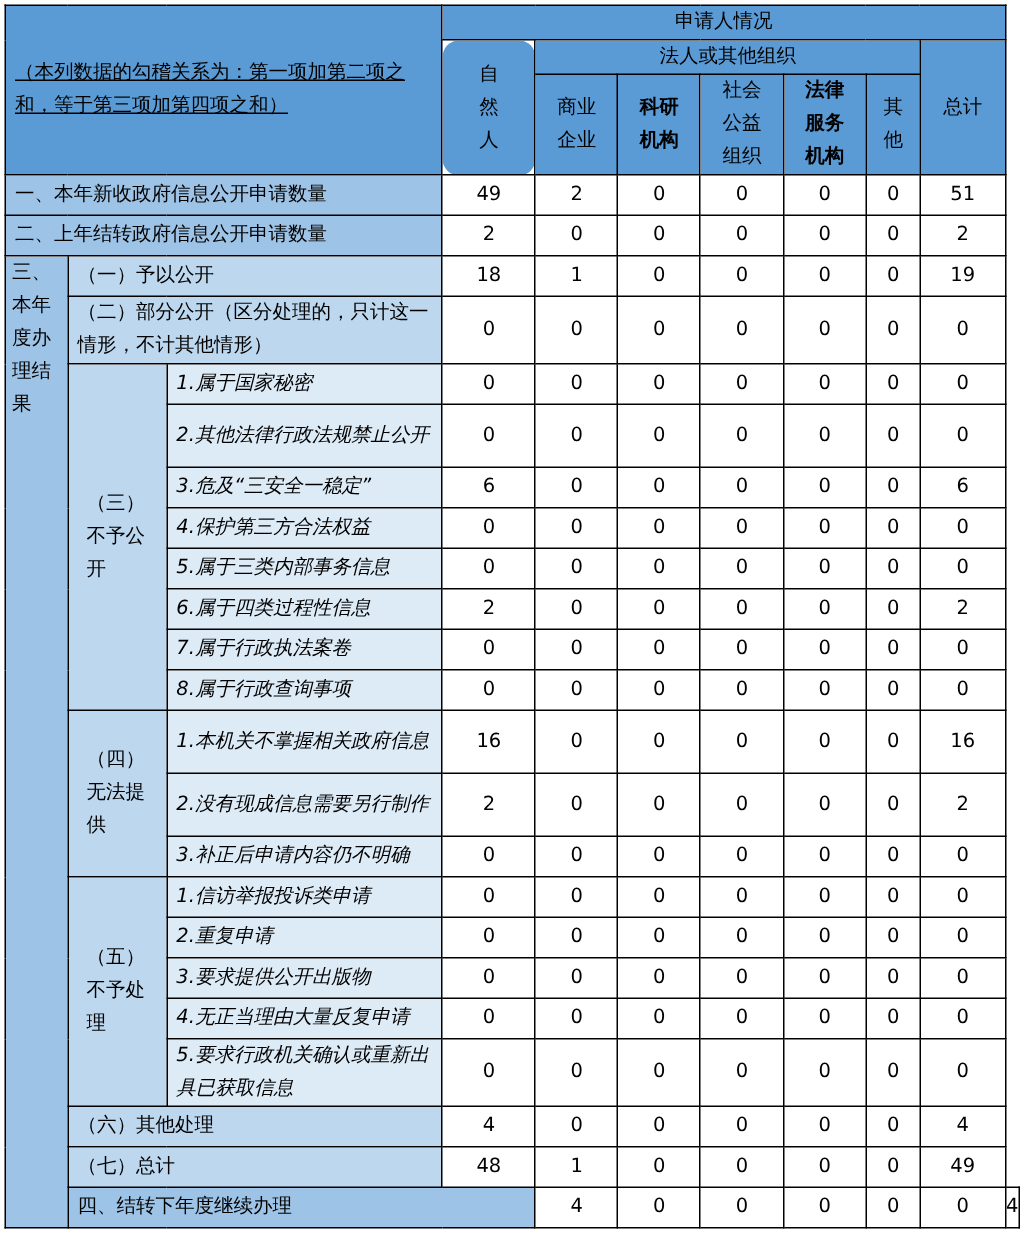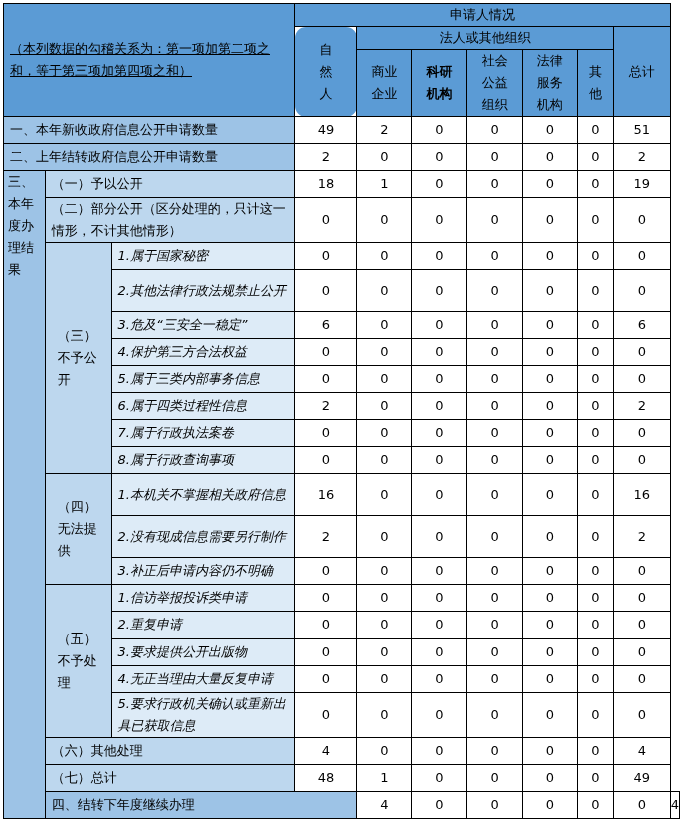--- a/index.html
+++ b/index.html
@@ -55,22 +55,22 @@
 
     <tr style="height:22px">
       <td class="hdr" rowspan="2" style="line-height:22px;padding:0 24px;border-radius:11px;">自然人</td>
       <td class="hdr" colspan="5">法人或其他组织</td>
       <td class="hdr" rowspan="2">总计</td>
     </tr>
 
     <tr style="height:64px">
       <td class="hdr" style="padding:0 12px;">商业企业</td>
       <td class="hdr" style="padding:0 12px;font-weight:bold;">科研机构</td>
-      <td class="hdr" style="padding:0 14px;text-align:right;">社会公益组织</td>
-      <td class="hdr" style="padding:0 14px;">法律服务机构</td>
+      <td class="hdr" style="padding:0 14px;">社会公益组织</td>
+      <td class="hdr" style="padding:0 14px;font-weight:bold;">法律服务机构</td>
       <td class="hdr" style="padding:0 10px;">其他</td>
     </tr>
 
     <tr style="height:27px">
       <td class="lv1" colspan="3">一、本年新收政府信息公开申请数量</td>
       <td class="num">49</td>
       <td class="num">2</td>
       <td class="num">0</td>
       <td class="num">0</td>
       <td class="num">0</td>

